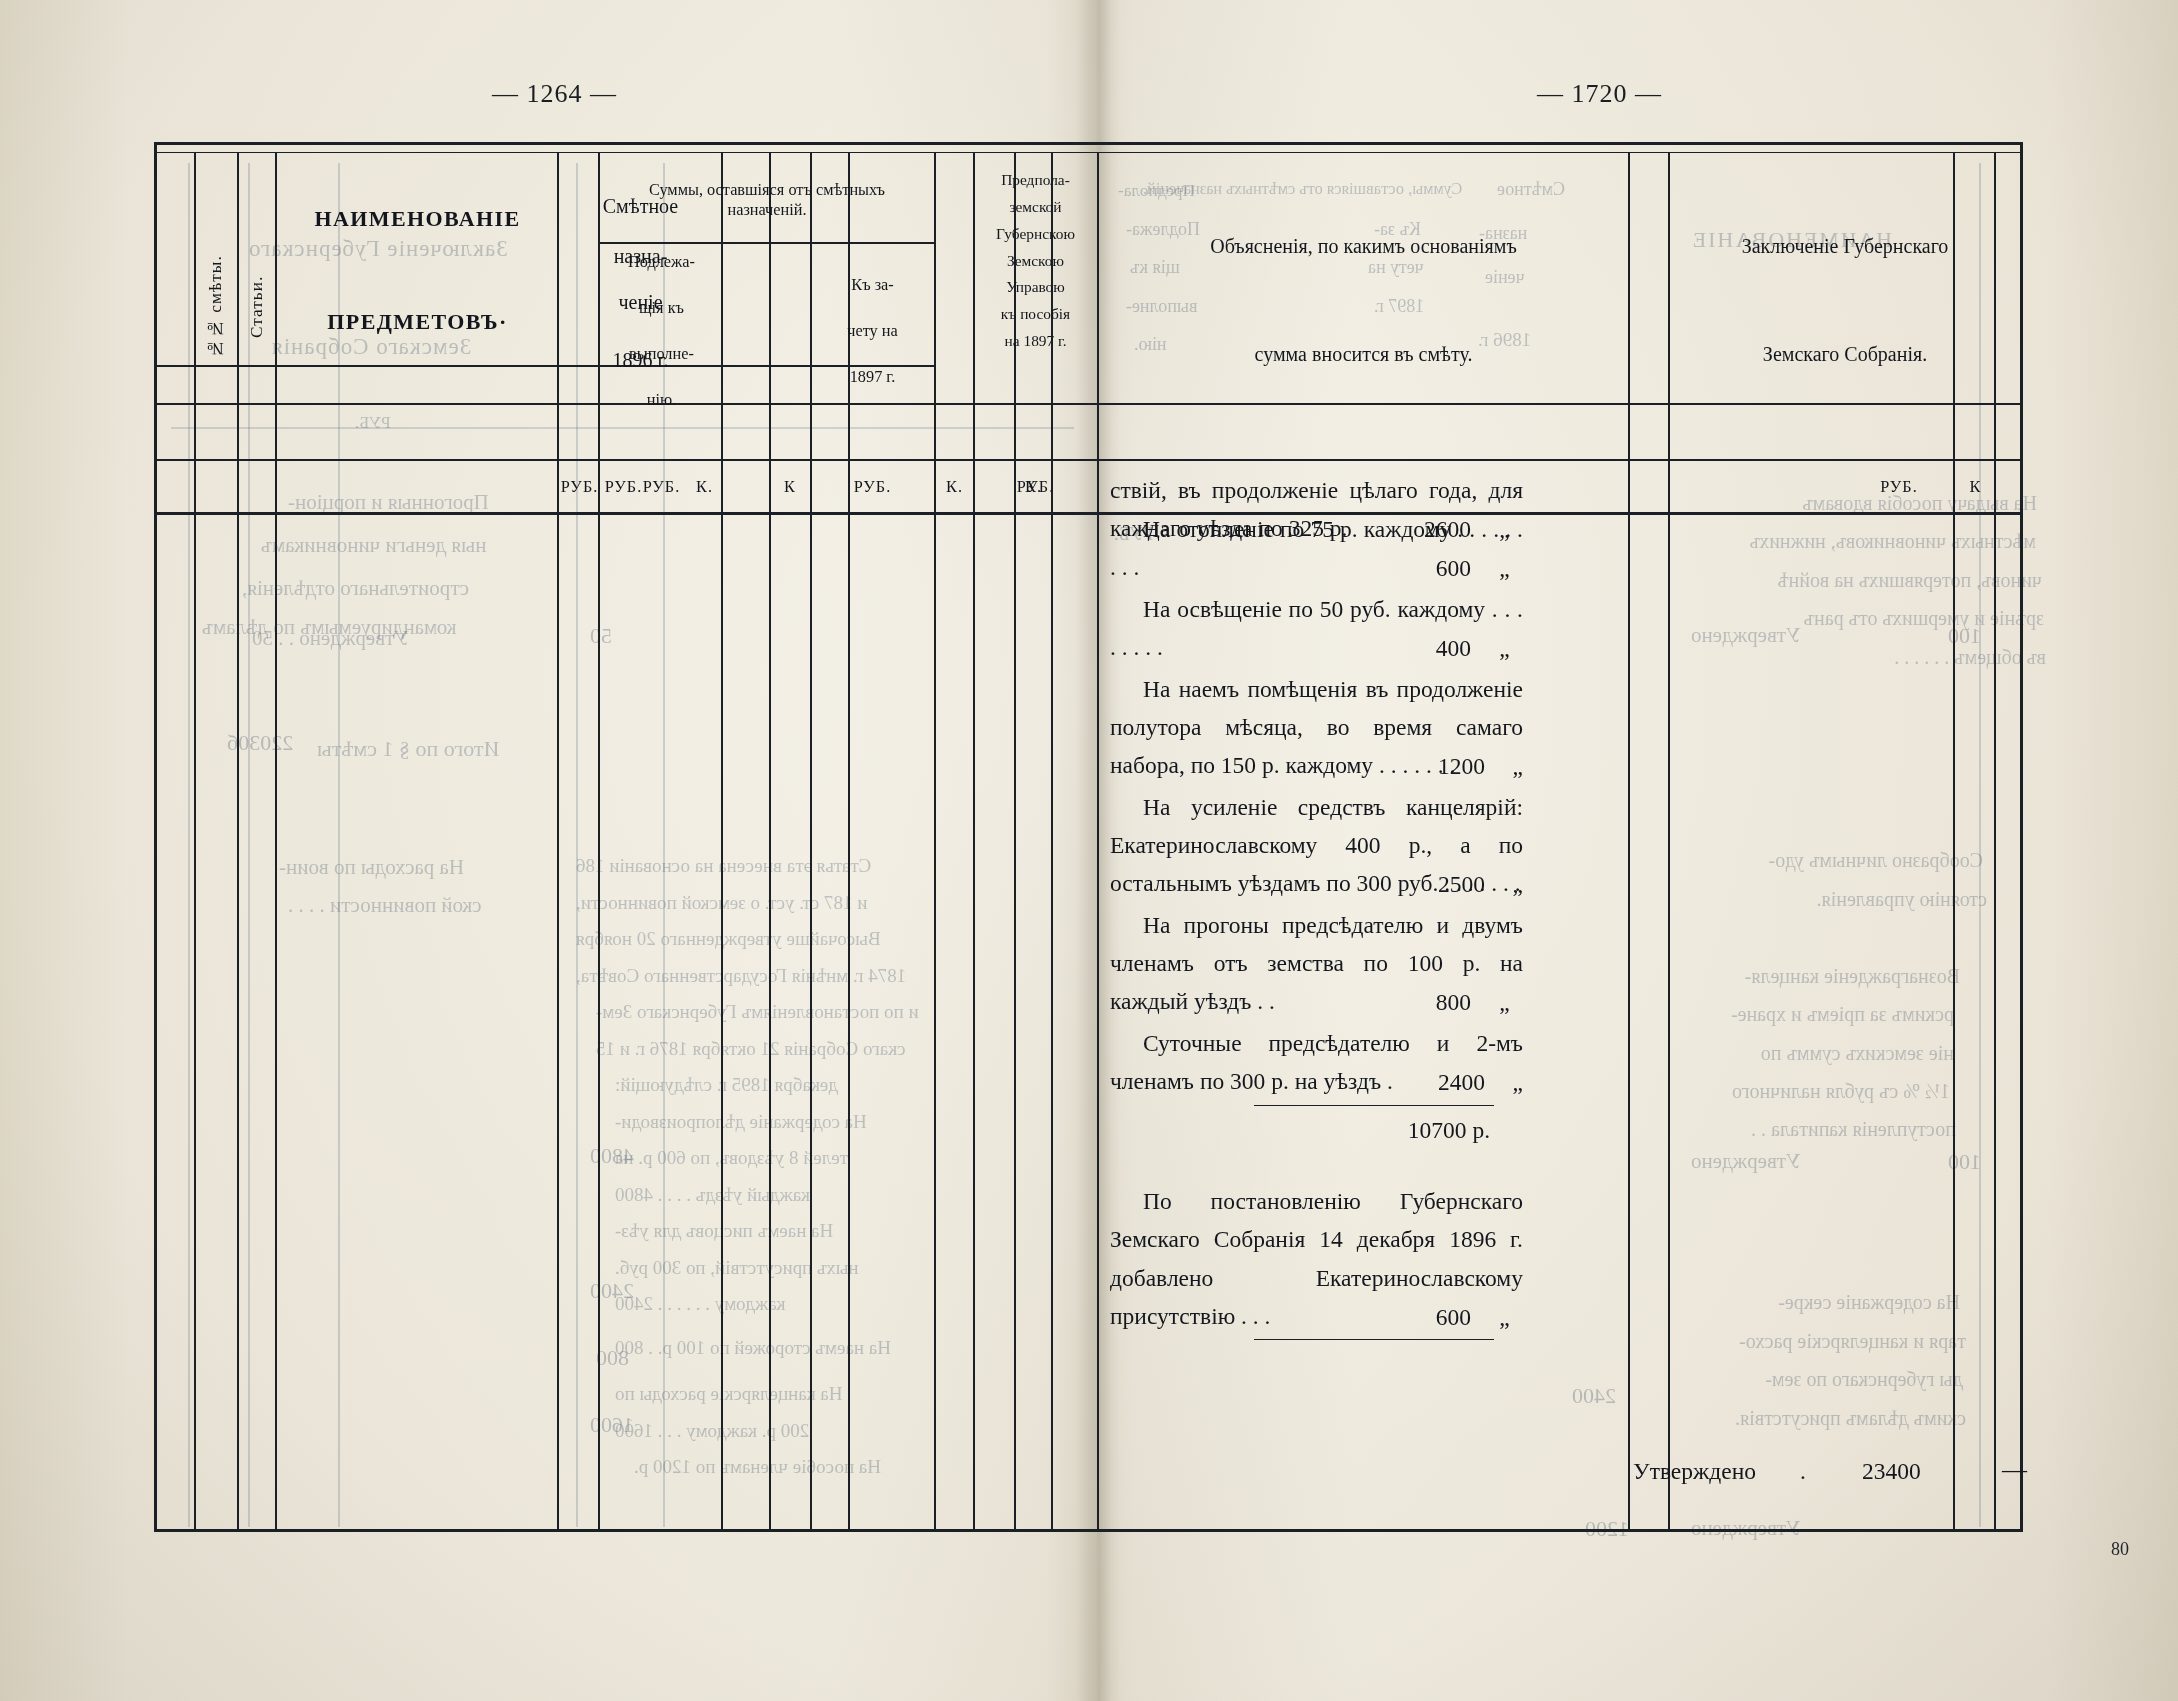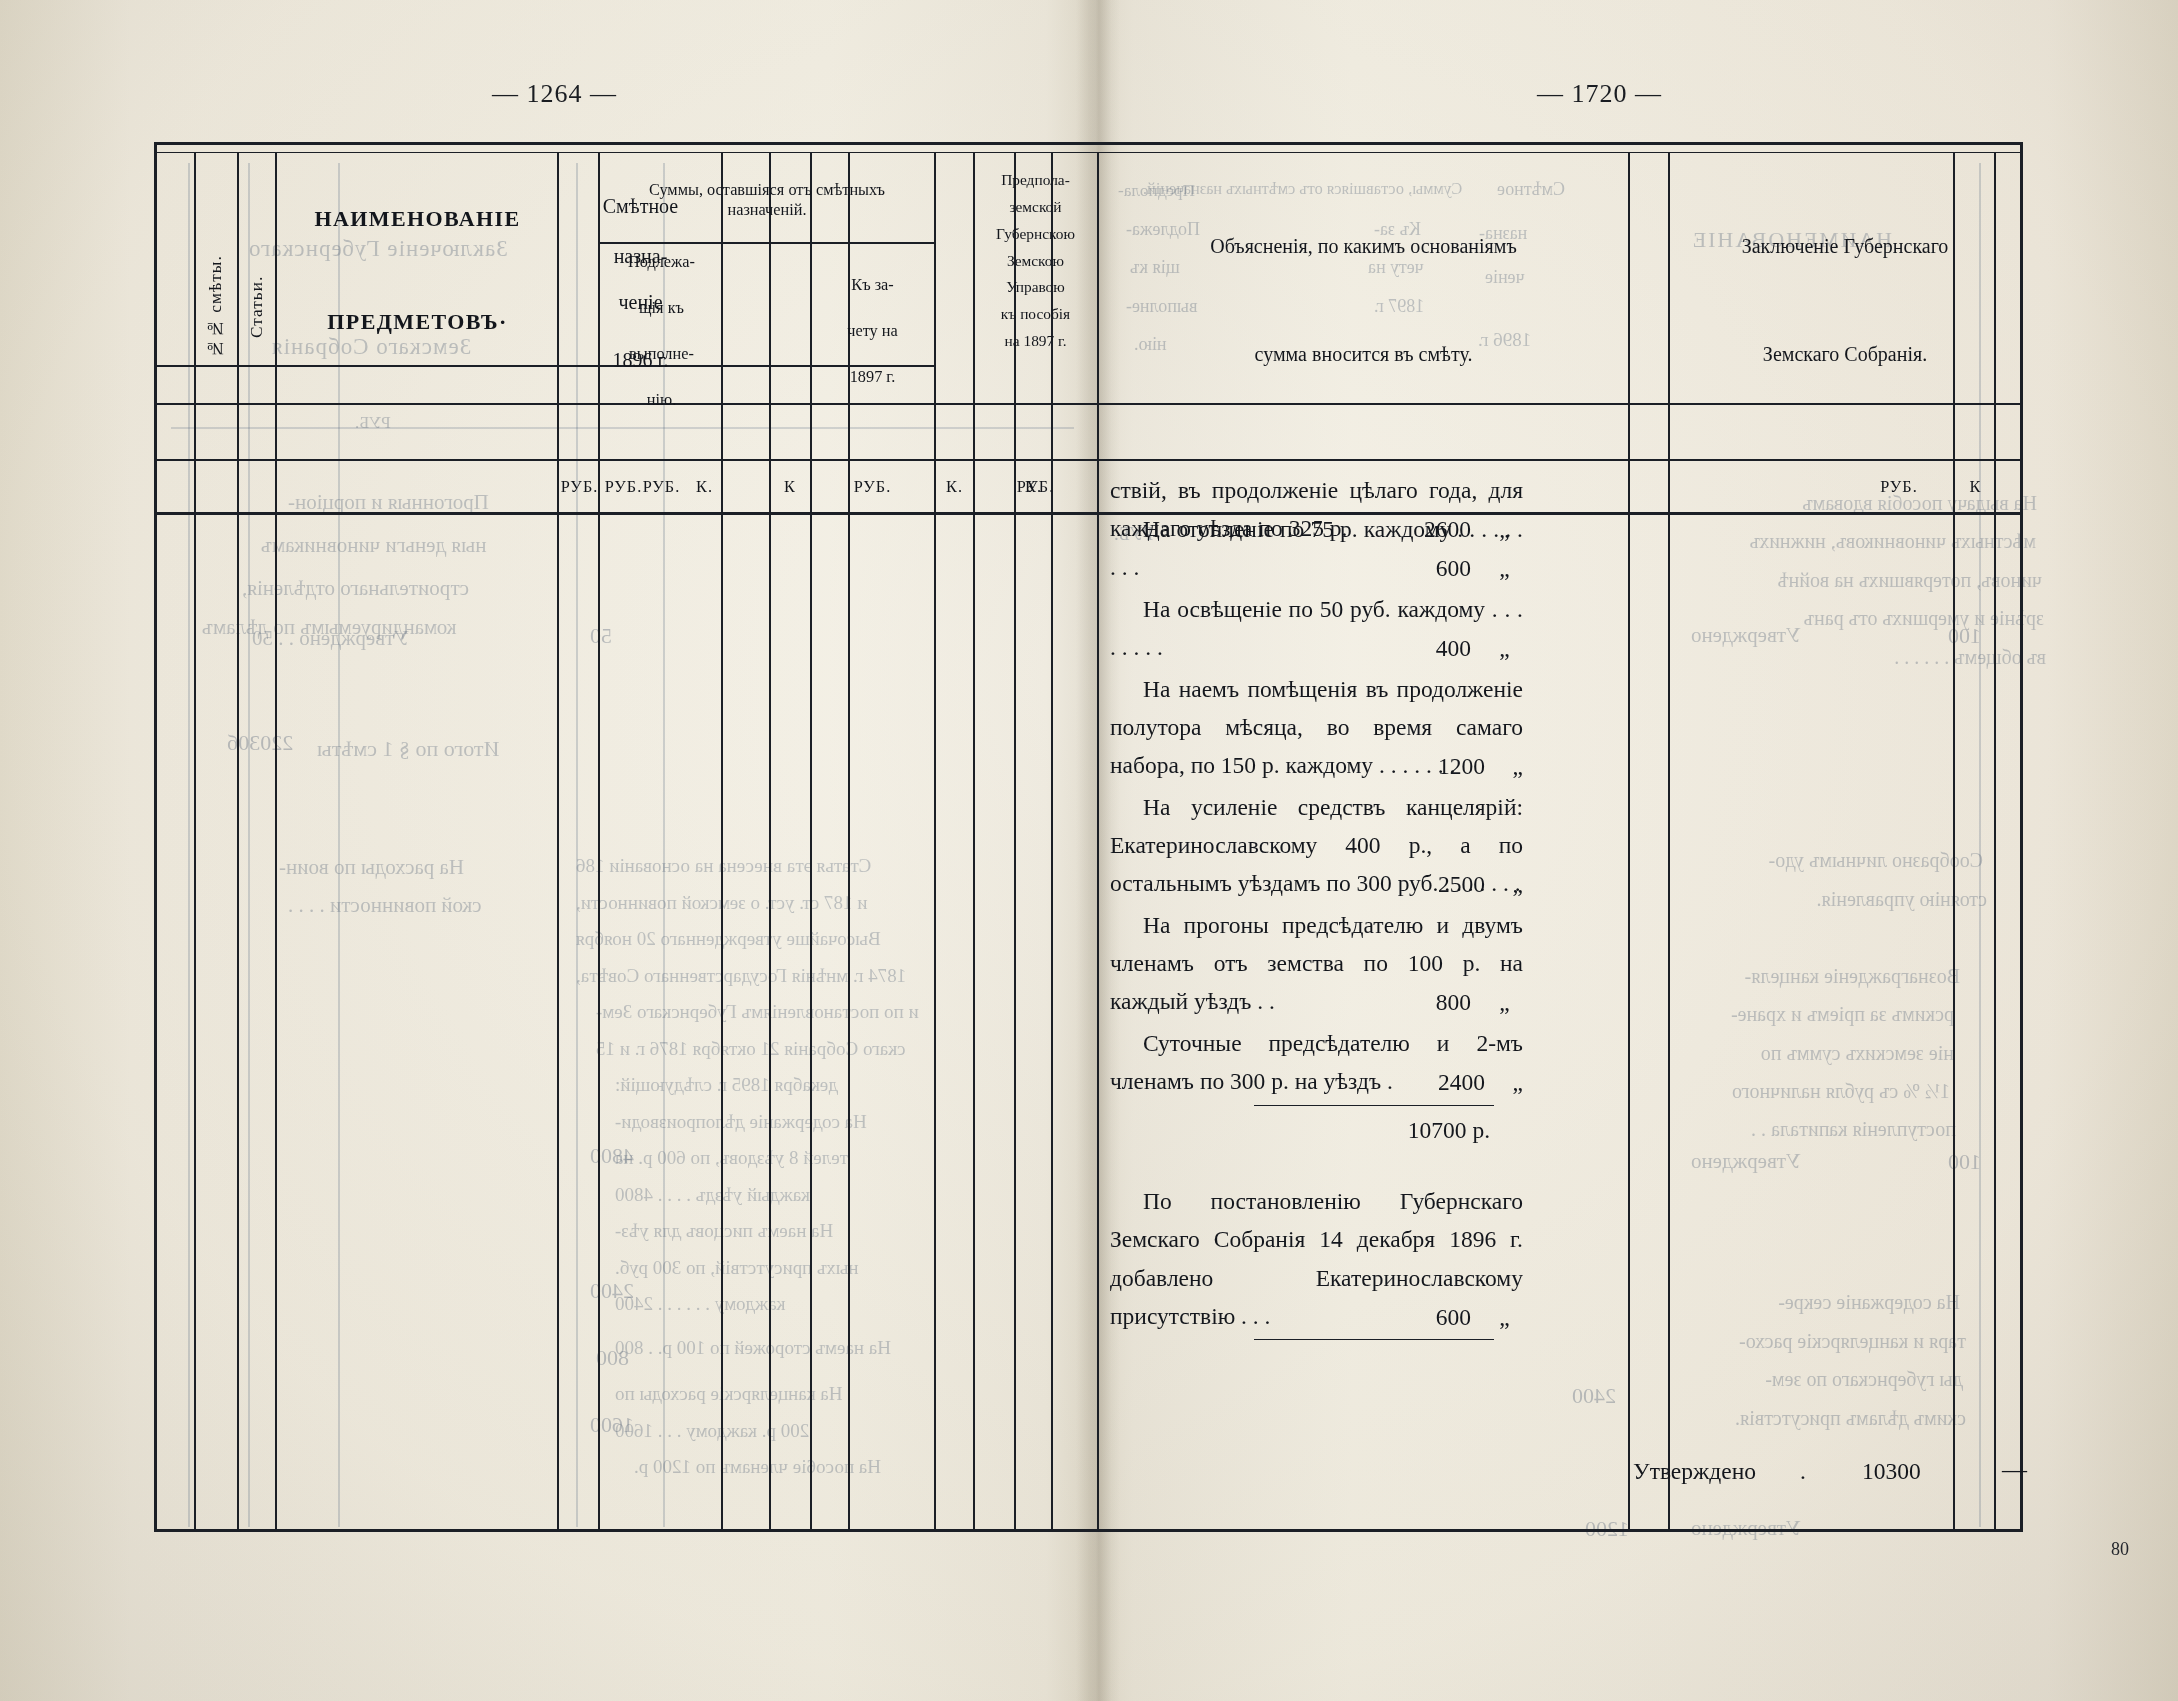--- a/index.html
+++ b/index.html
@@ -441,16 +441,16 @@
     <span style="position:absolute; right:52px;">600</span>
     <span style="position:absolute; right:13.4px;">„</span>
   </p>
 
   <hr class="rule">
 </div>
 
 <div class="concl">
   <span>Утверждено</span>
   <span style="padding-left:38px;">.</span>
-  <span class="val">10300</span>
+  <span class="val">23400</span>
   <span class="dash">—</span>
 </div>
 
 
 </body></html>

